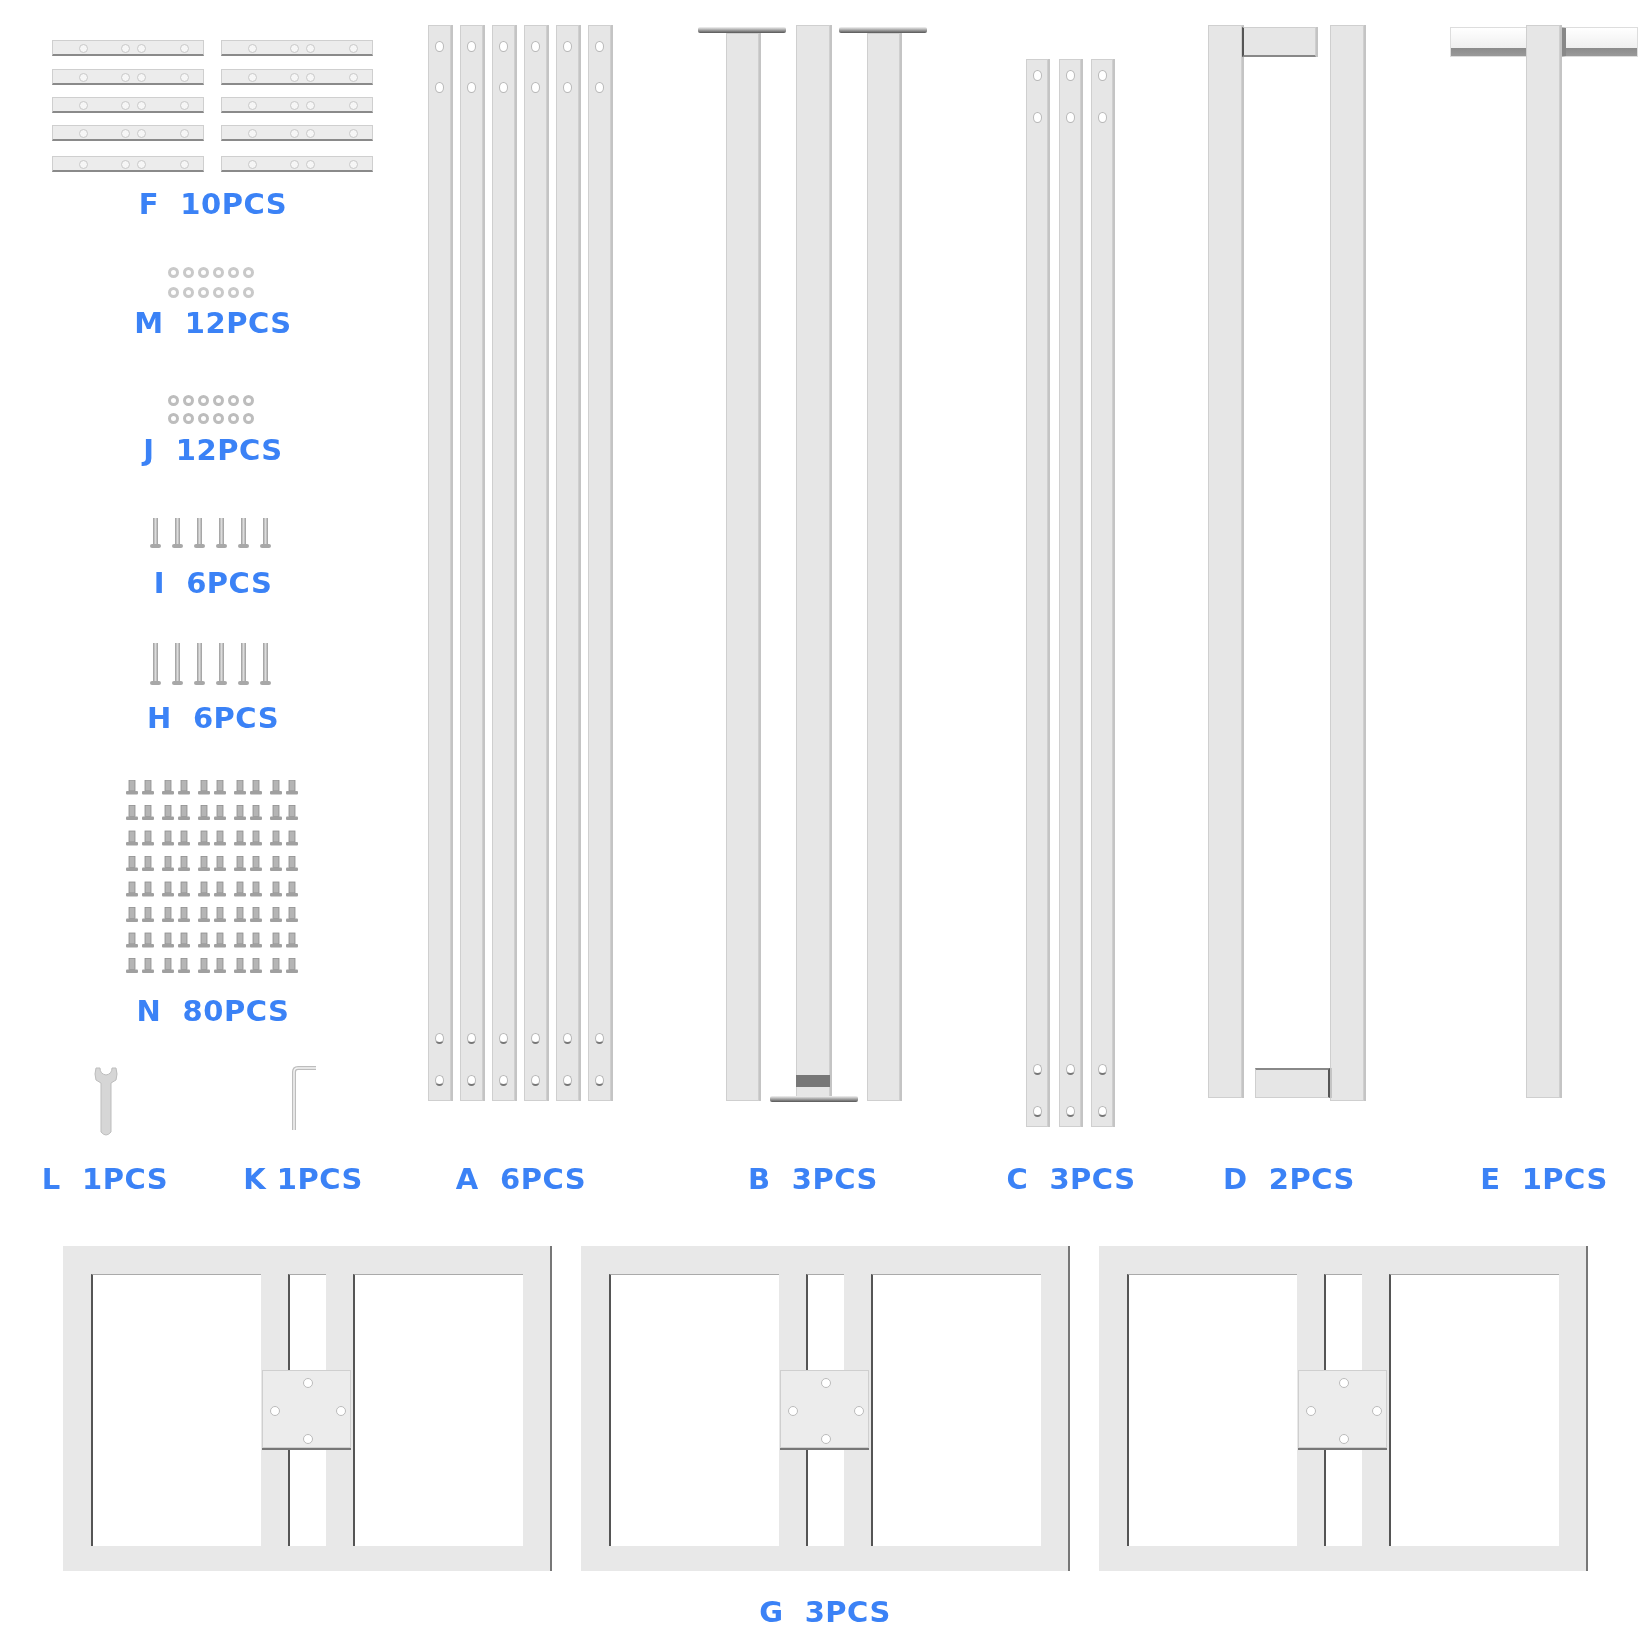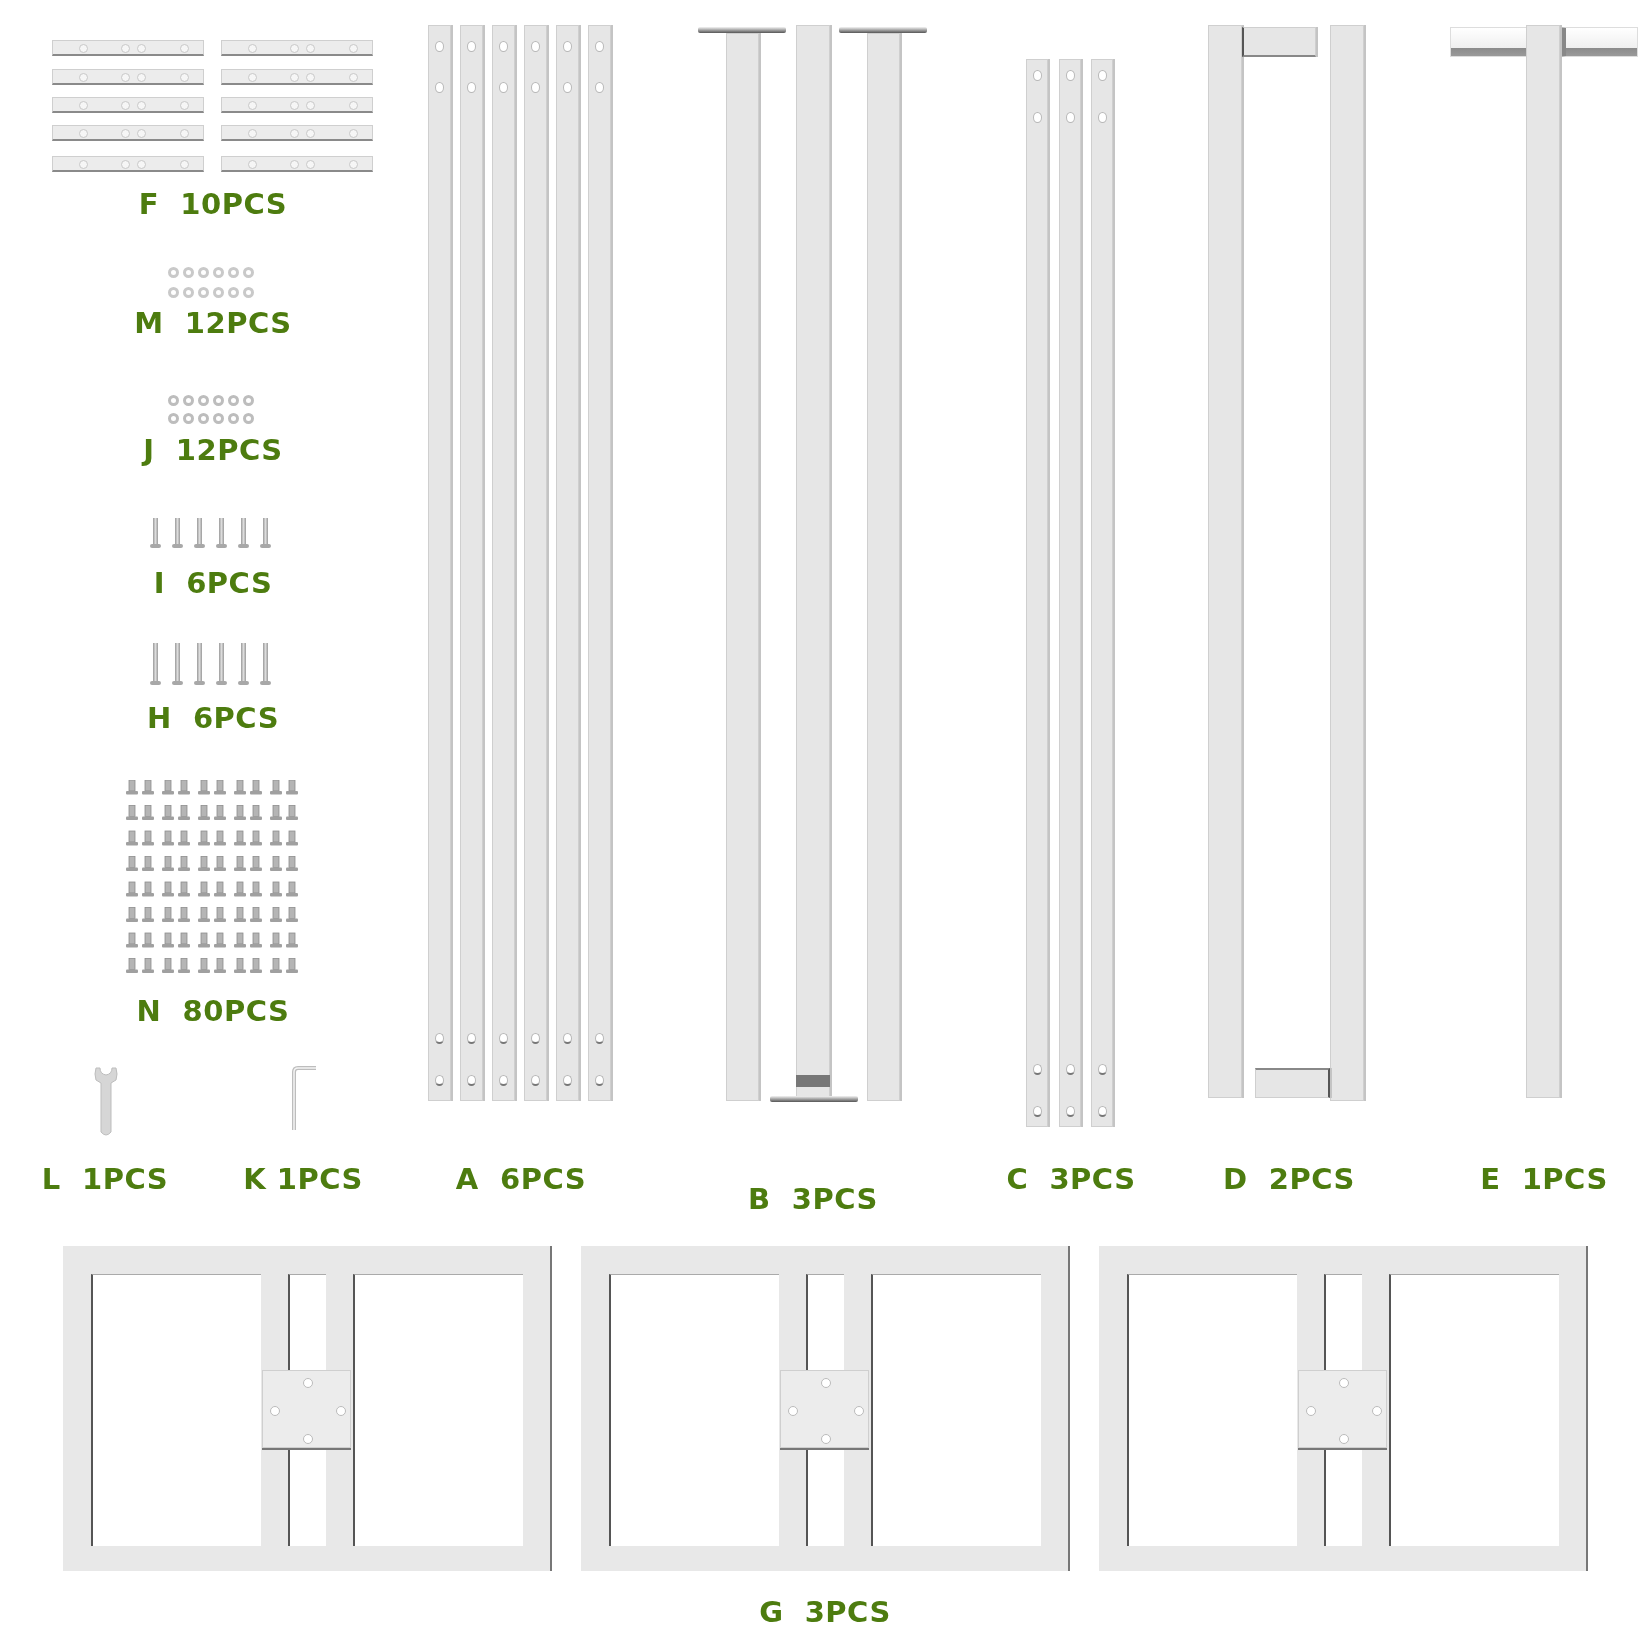--- a/index.html
+++ b/index.html
@@ -1,18 +1,18 @@
 <!DOCTYPE html>
 <html><head>
 <meta charset="utf-8">
 <style>
   html, body { margin:0; padding:0; background:#ffffff; }
   body { width:1650px; height:1650px; position:relative; overflow:hidden; font-family:"DejaVu Sans", sans-serif; }
   .abs { position:absolute; }
-  .label { position:absolute; font-family:"DejaVu Sans", sans-serif; font-weight:bold; font-size:29px; color:#4d7c0f; white-space:pre; letter-spacing:0.5px; transform:translateX(-50%); }
+  .label { position:absolute; font-family:"DejaVu Sans", sans-serif; font-weight:bold; font-size:29px; color:#3b82f6; white-space:pre; letter-spacing:0.5px; transform:translateX(-50%); }
   .bar { position:absolute; background:#e6e6e6; border:1px solid #cfcfcf; box-shadow: 2px 0 0 #c4c4c4; box-sizing:border-box; }
   .hole { position:absolute; width:9px; height:11px; background:#ffffff; border-radius:50%; border:1px solid #b8b8b8; box-sizing:border-box; }
   .hole.dark { border-bottom:2px solid #777; }
   .fbar { position:absolute; width:152px; height:16px; background:#ececec; border:1px solid #cfcfcf; border-bottom:2px solid #8a8a8a; box-sizing:border-box; }
   .fdot { position:absolute; top:3px; width:7px; height:7px; border-radius:50%; border:1px solid #c8c8c8; background:#f6f6f6; }
   .nut { display:inline-block; width:11px; height:11px; border-radius:50%; border:3px solid #c9c9c9; box-sizing:border-box; margin:0 2px; background:#fff; }
   .nut.hex { border-color:#bdbdbd; }
   .bolt { position:absolute; }
   .bolt .shaft { position:absolute; left:3px; width:5px; background:linear-gradient(90deg,#9a9a9a,#dcdcdc,#9a9a9a); }
   .bolt .head { position:absolute; left:0; width:11px; height:4px; background:#a8a8a8; border-radius:2px; }
@@ -249,21 +249,21 @@
   <div class="plate" style="left:0;top:2px;width:88px;"></div>
   <div class="bracket" style="left:28px;top:8px;width:33px;height:11px;"></div>
   <div class="bar" style="left:28px;top:8px;width:33px;height:1068px;"></div>
   <div class="bar" style="left:98px;top:0;width:34px;height:1076px;"></div>
   <div class="bracket" style="left:98px;top:1050px;width:34px;height:12px;"></div>
   <div class="plate" style="left:72px;top:1071px;width:88px;"></div>
   <div class="plate" style="left:141px;top:2px;width:88px;"></div>
   <div class="bracket" style="left:169px;top:8px;width:33px;height:11px;"></div>
   <div class="bar" style="left:169px;top:8px;width:33px;height:1068px;"></div>
 </div>
-<div class="label" style="left:813px;top:1162px;margin-top:20px;">B  3PCS</div>
+<div class="label" style="left:813px;top:1162px;">B  3PCS</div>
 
 <div class="abs" style="left:1026px;top:59px;width:90px;height:1070px;">
   <div class="bar" style="left:0;top:0;width:22px;height:1068px;">
       <span class="hole" style="left:6px;top:10px"></span>
       <span class="hole" style="left:6px;top:52px"></span>
       <span class="hole dark" style="left:6px;top:1004px"></span>
       <span class="hole dark" style="left:6px;top:1046px"></span>
     </div>
   <div class="bar" style="left:33px;top:0;width:22px;height:1068px;">
       <span class="hole" style="left:6px;top:10px"></span>

